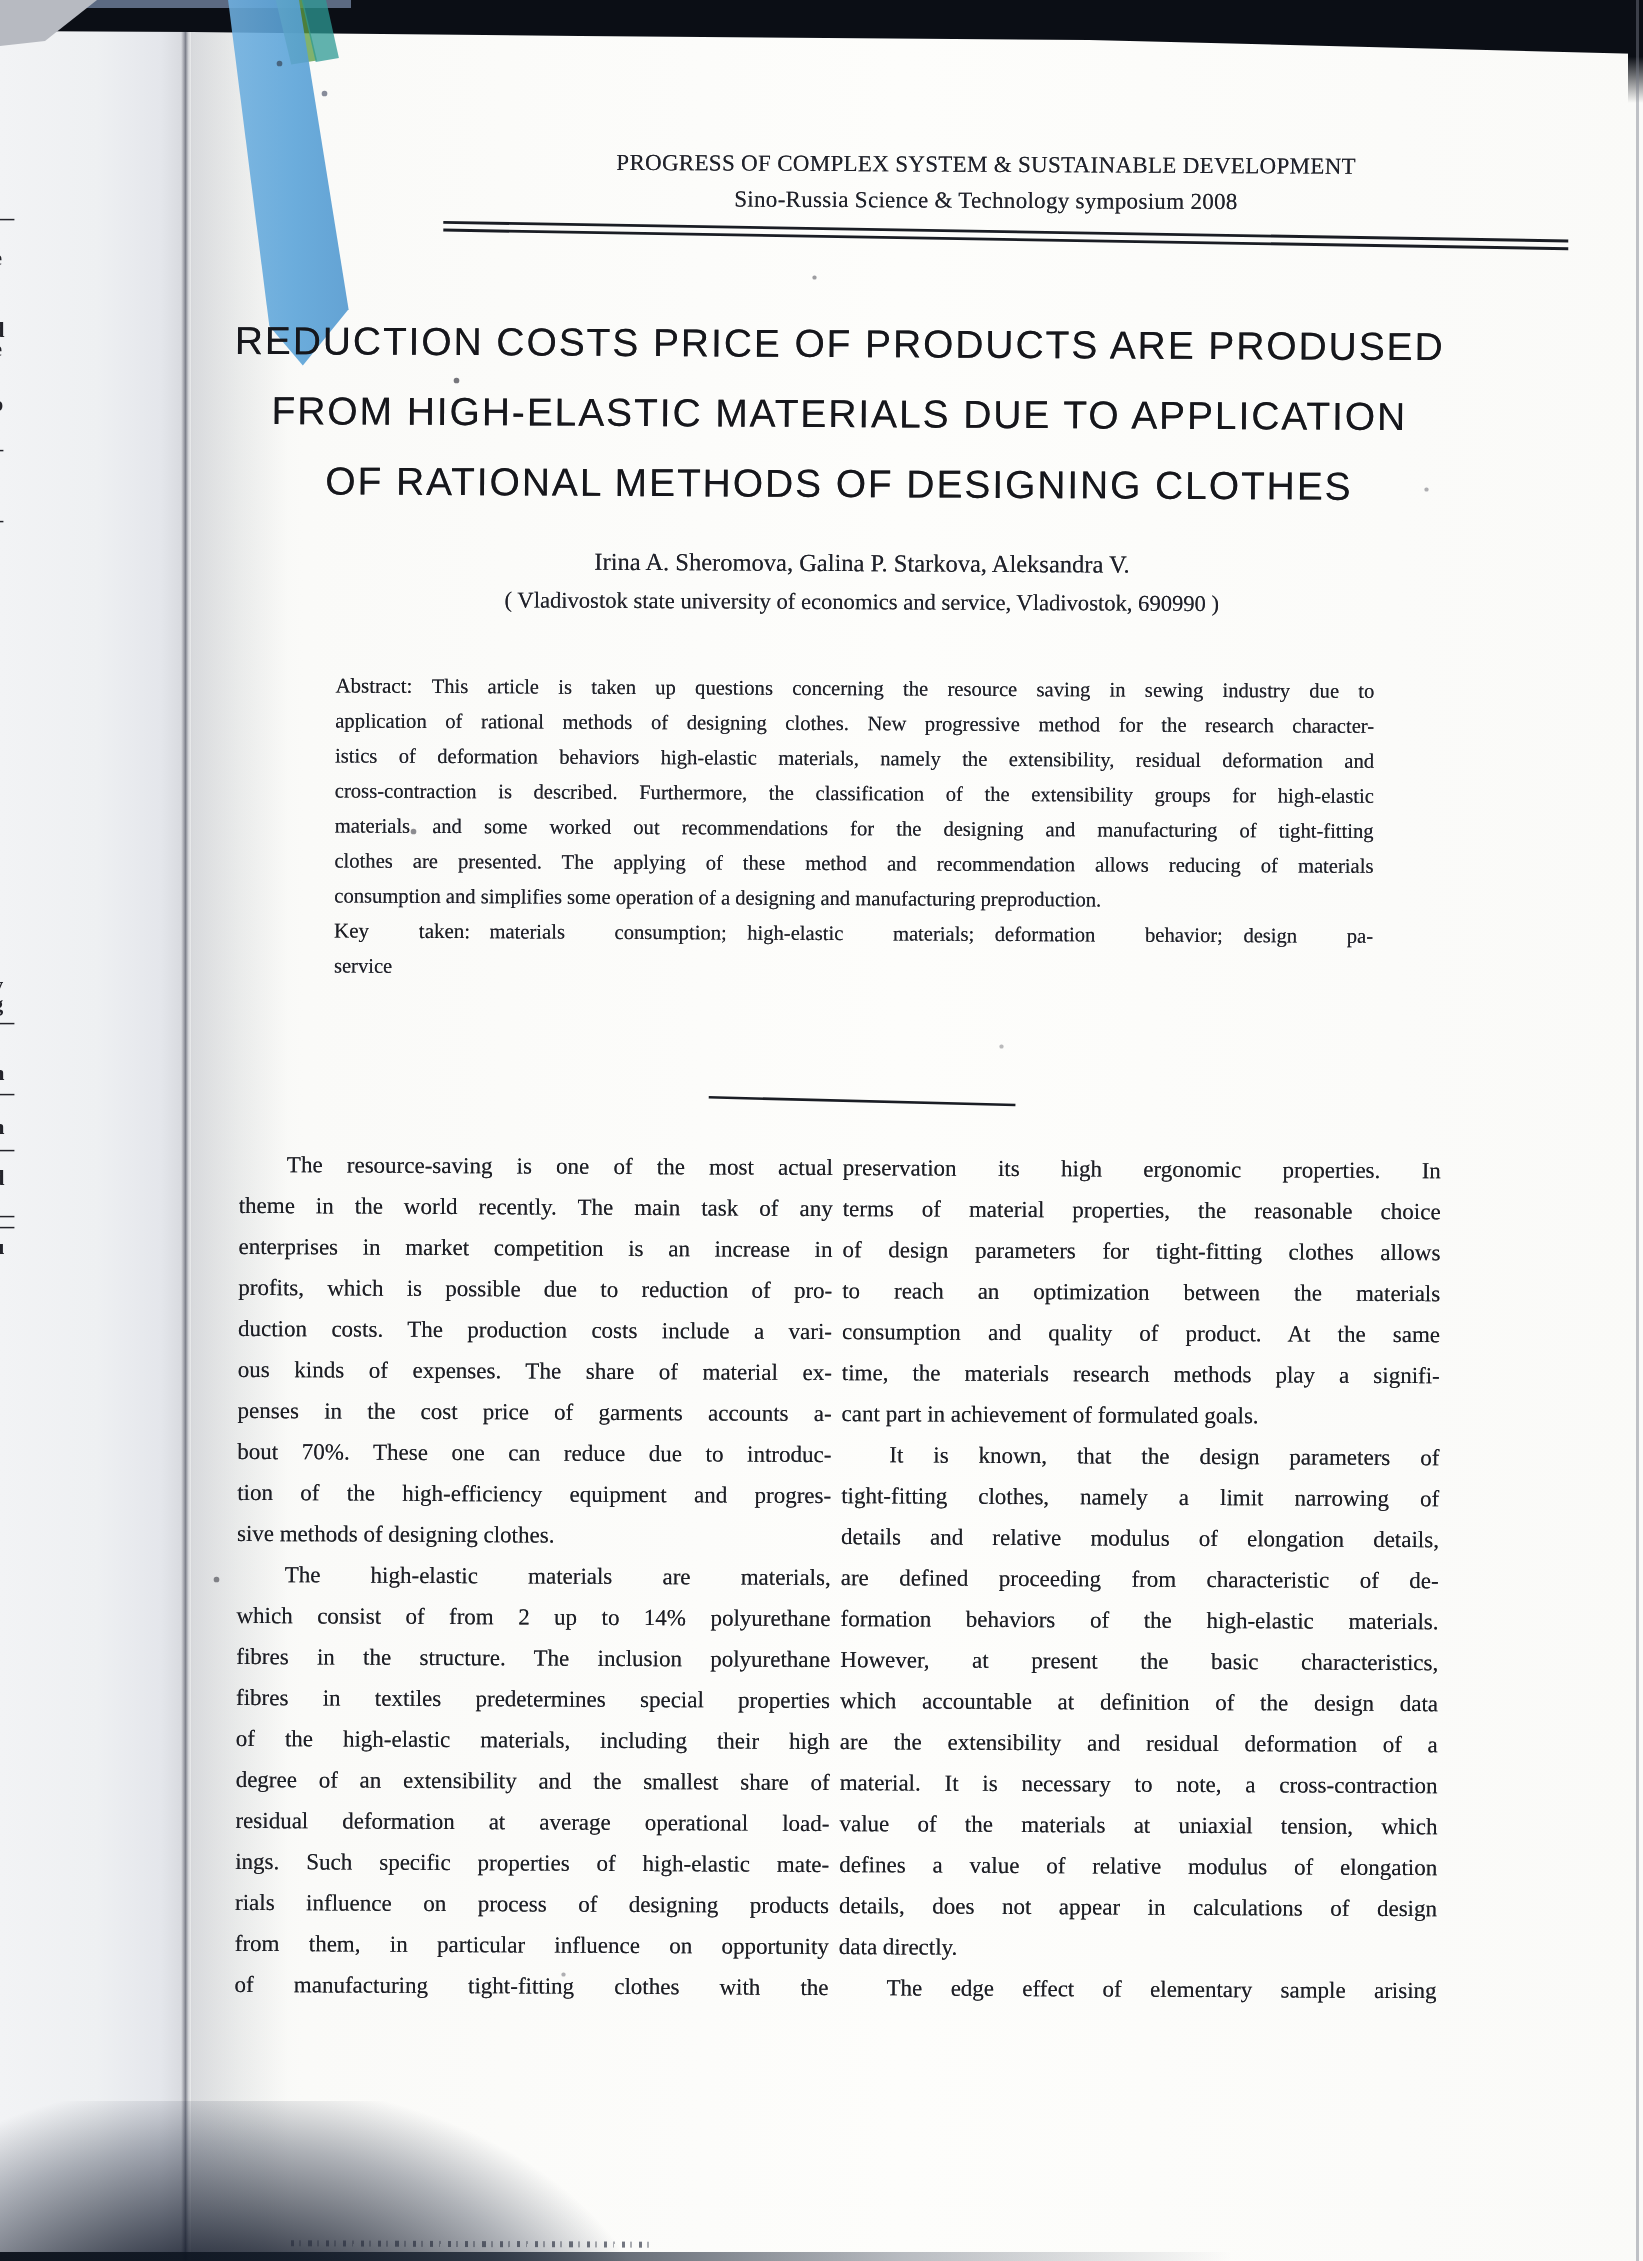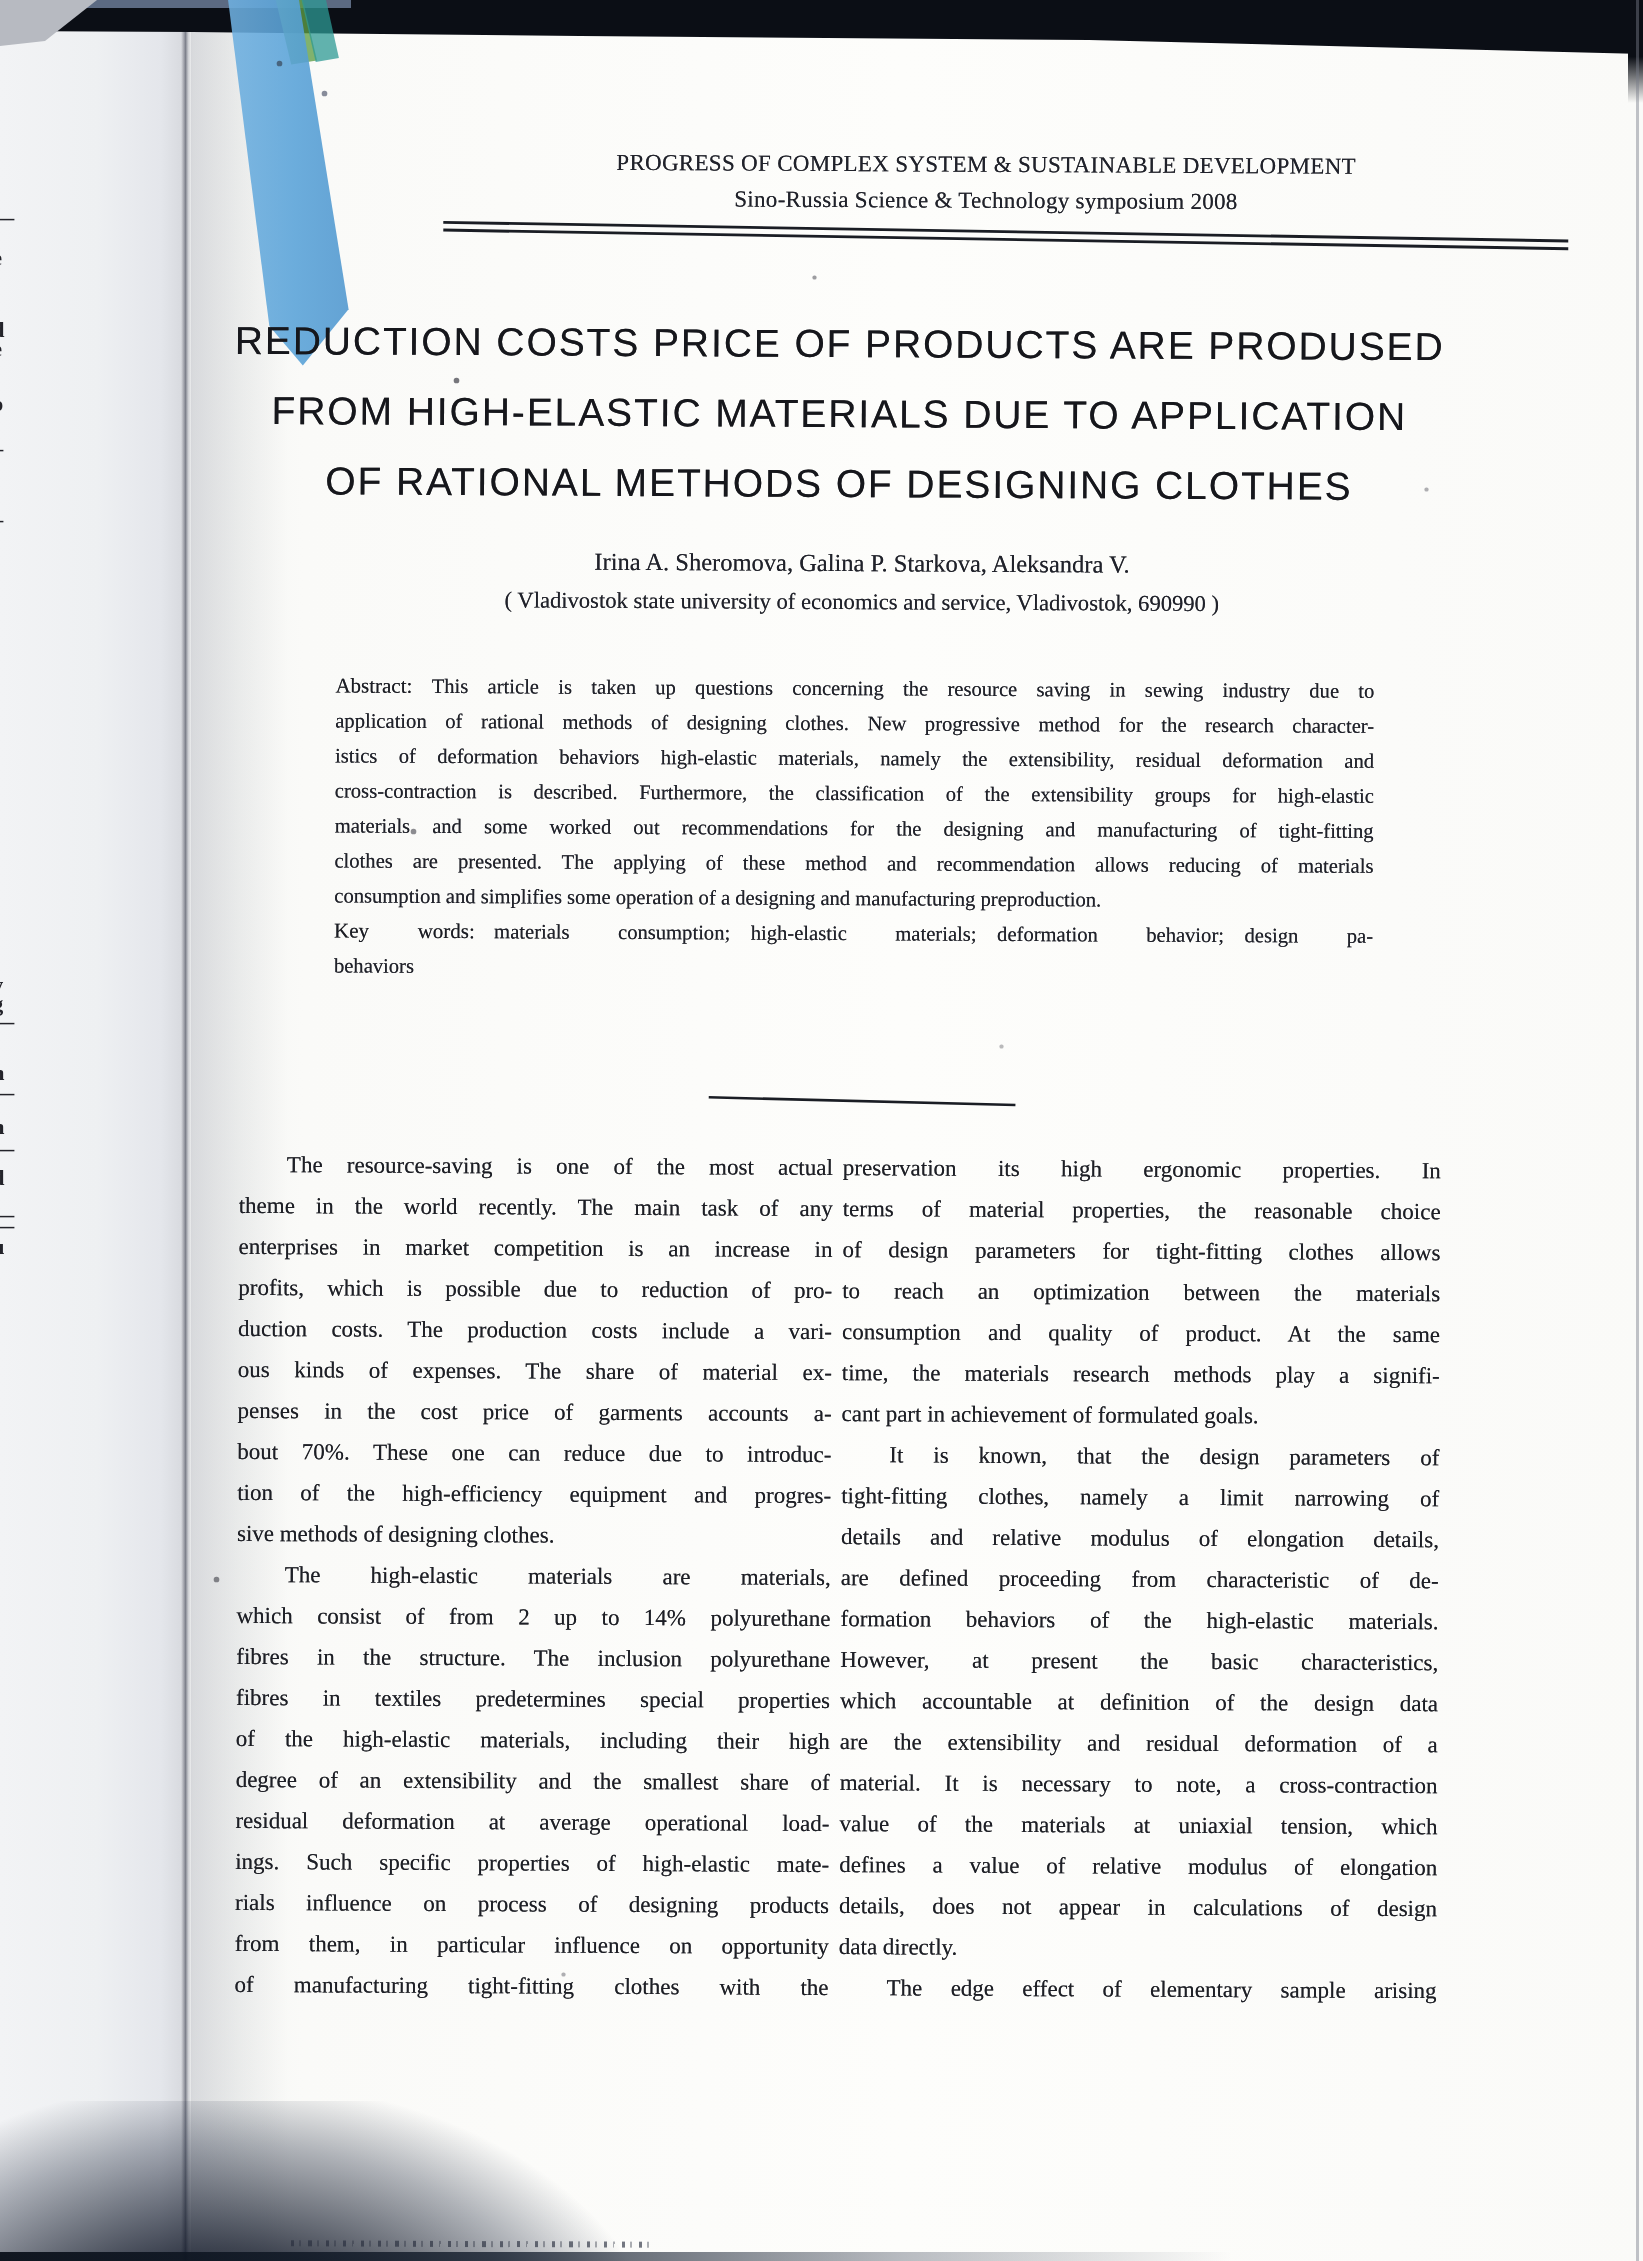--- a/index.html
+++ b/index.html
@@ -108,22 +108,22 @@
     <div class="affil">( Vladivostok state university of economics and service, Vladivostok, 690990 )</div>
 
     <div class="abstract">
         <div class="abs-line"><span class="lbl">Abstract:</span><span class="txt">This article is taken up questions concerning the resource saving in sewing industry due to</span></div>
         <div class="abs-line"><span class="txt">application of rational methods of designing clothes. New progressive method for the research character-</span></div>
         <div class="abs-line"><span class="txt">istics of deformation behaviors high-elastic materials, namely the extensibility, residual deformation and</span></div>
         <div class="abs-line"><span class="txt">cross-contraction is described. Furthermore, the classification of the extensibility groups for high-elastic</span></div>
         <div class="abs-line"><span class="txt">materials and some worked out recommendations for the designing and manufacturing of tight-fitting</span></div>
         <div class="abs-line"><span class="txt">clothes are presented. The applying of these method and recommendation allows reducing of materials</span></div>
         <div class="abs-line noj"><span class="txt">consumption and simplifies some operation of a designing and manufacturing preproduction.</span></div>
-        <div class="abs-line"><span class="lbl">Key words:</span><span class="txt">materials consumption; high-elastic materials; deformation behavior; design pa-</span></div>
-        <div class="abs-line noj"><span class="txt">behaviors</span></div>
+        <div class="abs-line"><span class="lbl">Key taken:</span><span class="txt">materials consumption; high-elastic materials; deformation behavior; design pa-</span></div>
+        <div class="abs-line noj"><span class="txt">service</span></div>
       </div>
 
     <div class="col col-left">
         <div class="bodyline ind"><span class="txt">The resource-saving is one of the most actual</span></div>
         <div class="bodyline"><span class="txt">theme in the world recently. The main task of any</span></div>
         <div class="bodyline"><span class="txt">enterprises in market competition is an increase in</span></div>
         <div class="bodyline"><span class="txt">profits, which is possible due to reduction of pro-</span></div>
         <div class="bodyline"><span class="txt">duction costs. The production costs include a vari-</span></div>
         <div class="bodyline"><span class="txt">ous kinds of expenses. The share of material ex-</span></div>
         <div class="bodyline"><span class="txt">penses in the cost price of garments accounts a-</span></div>

